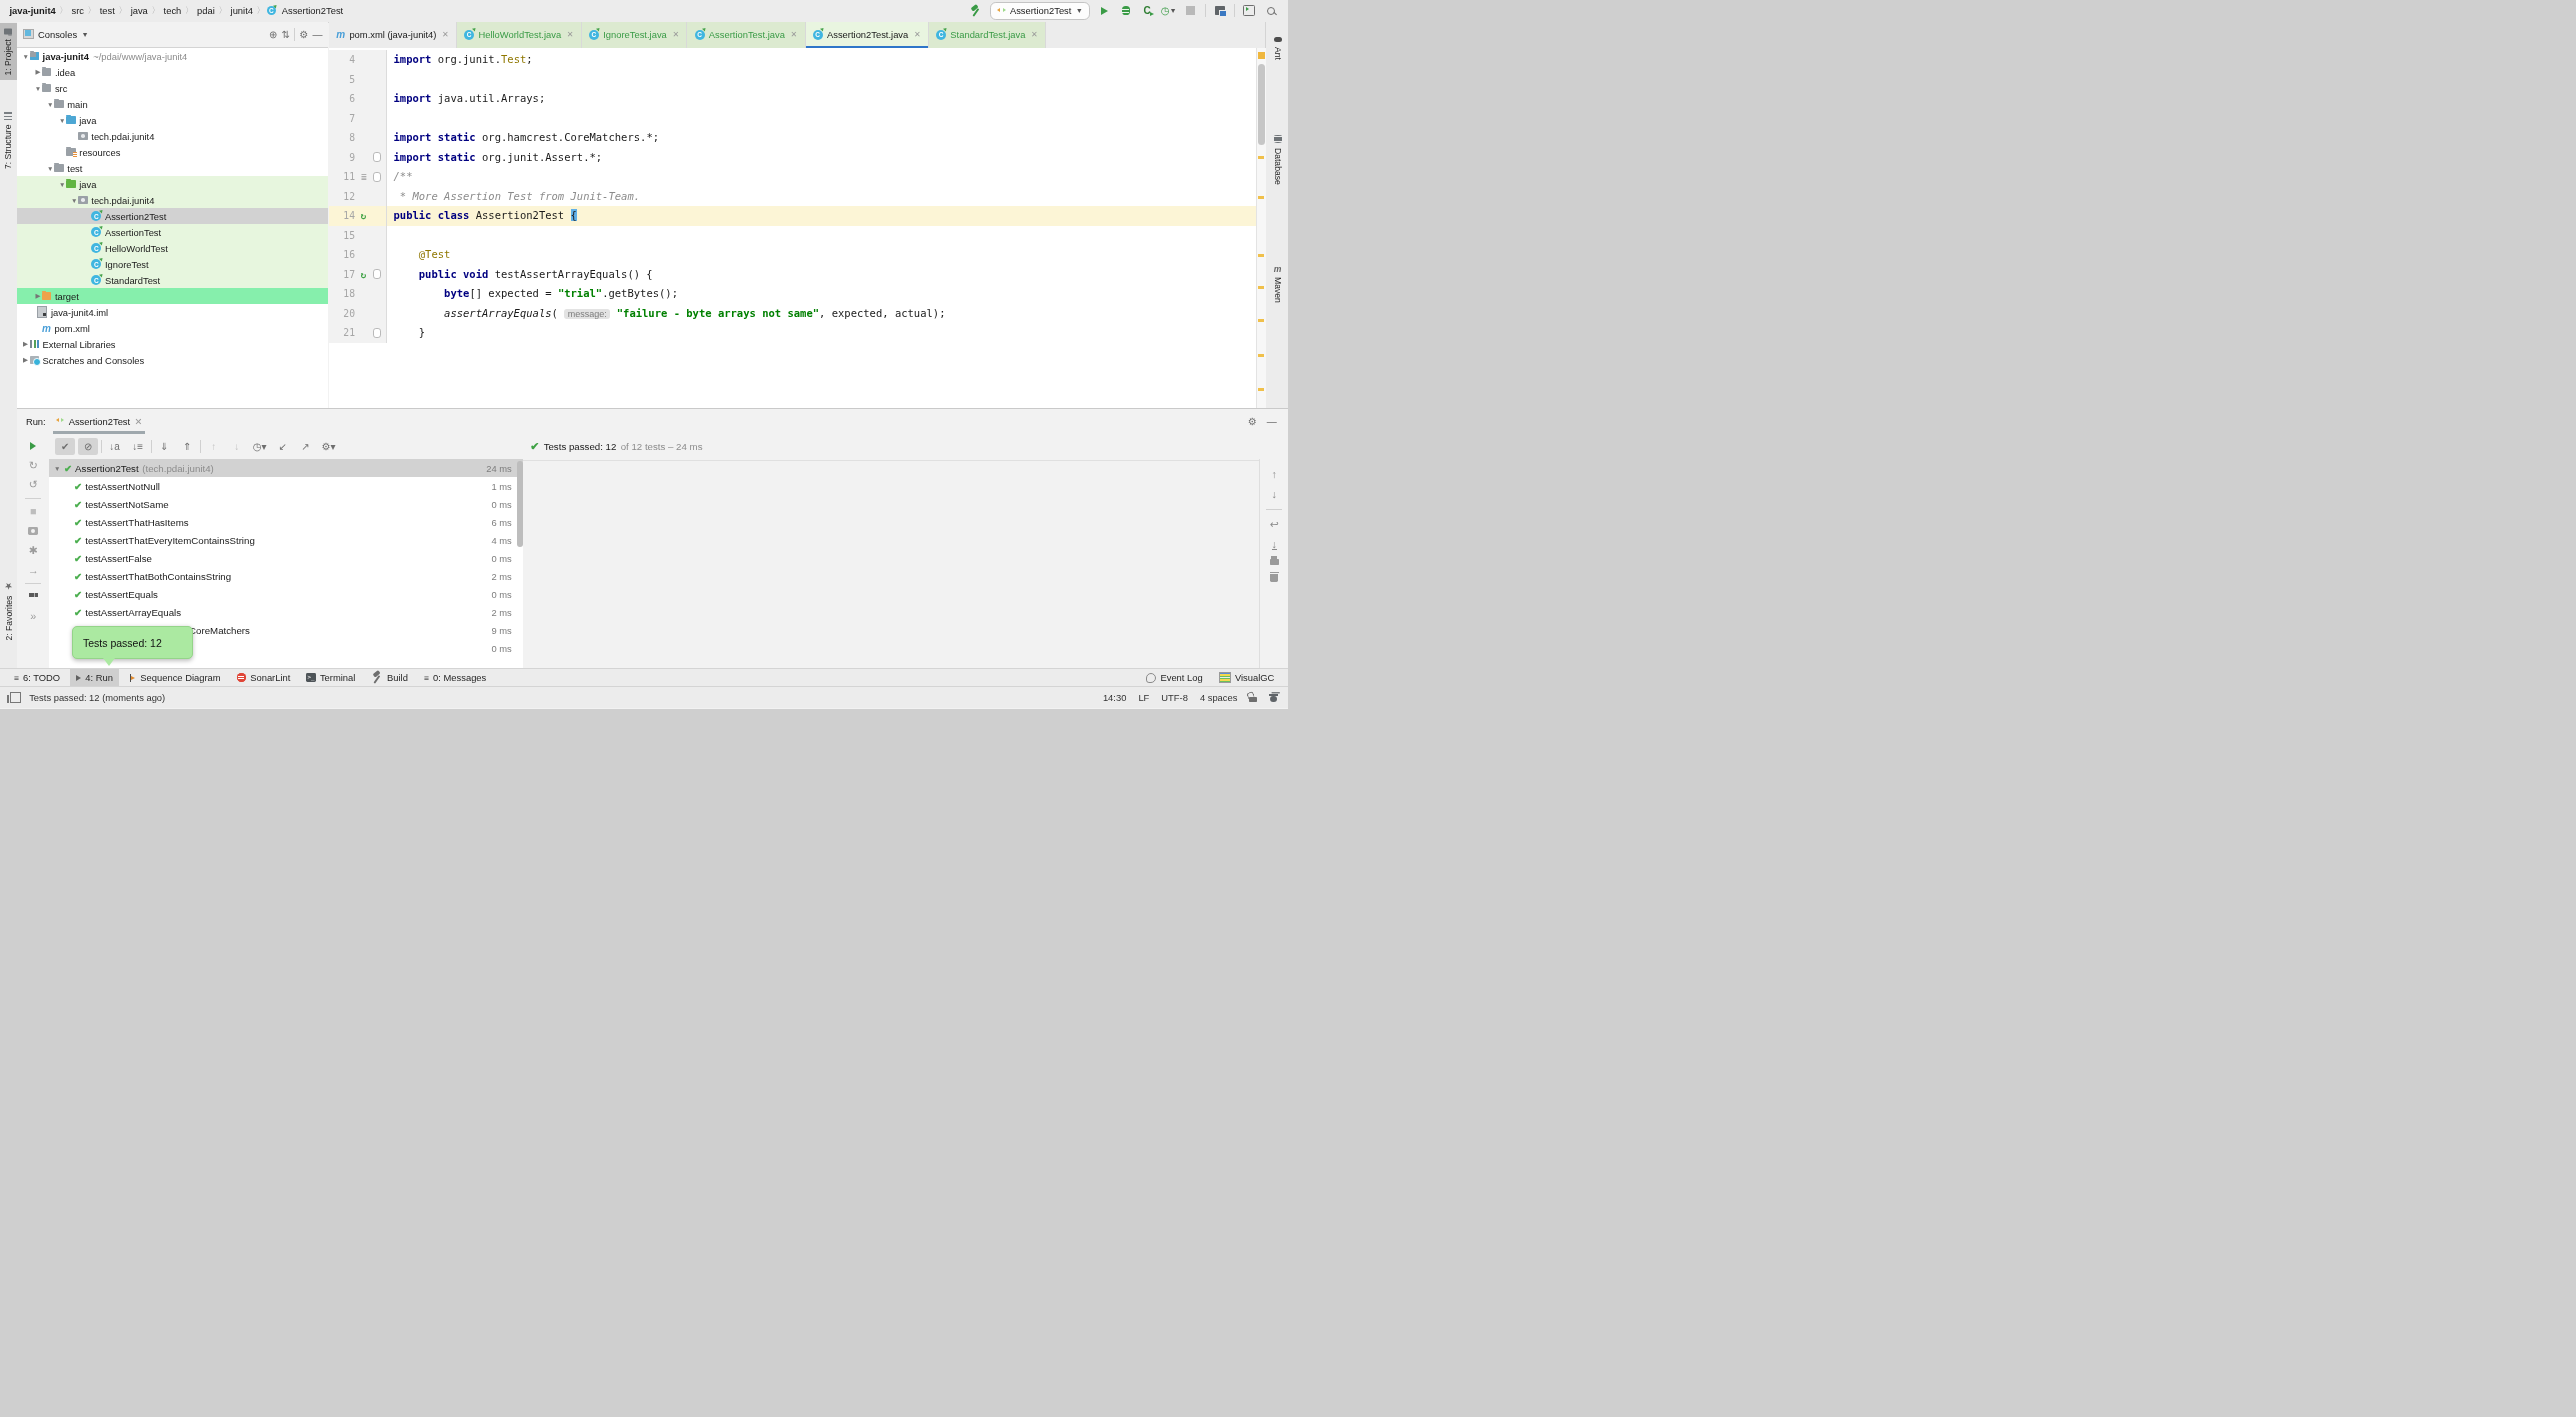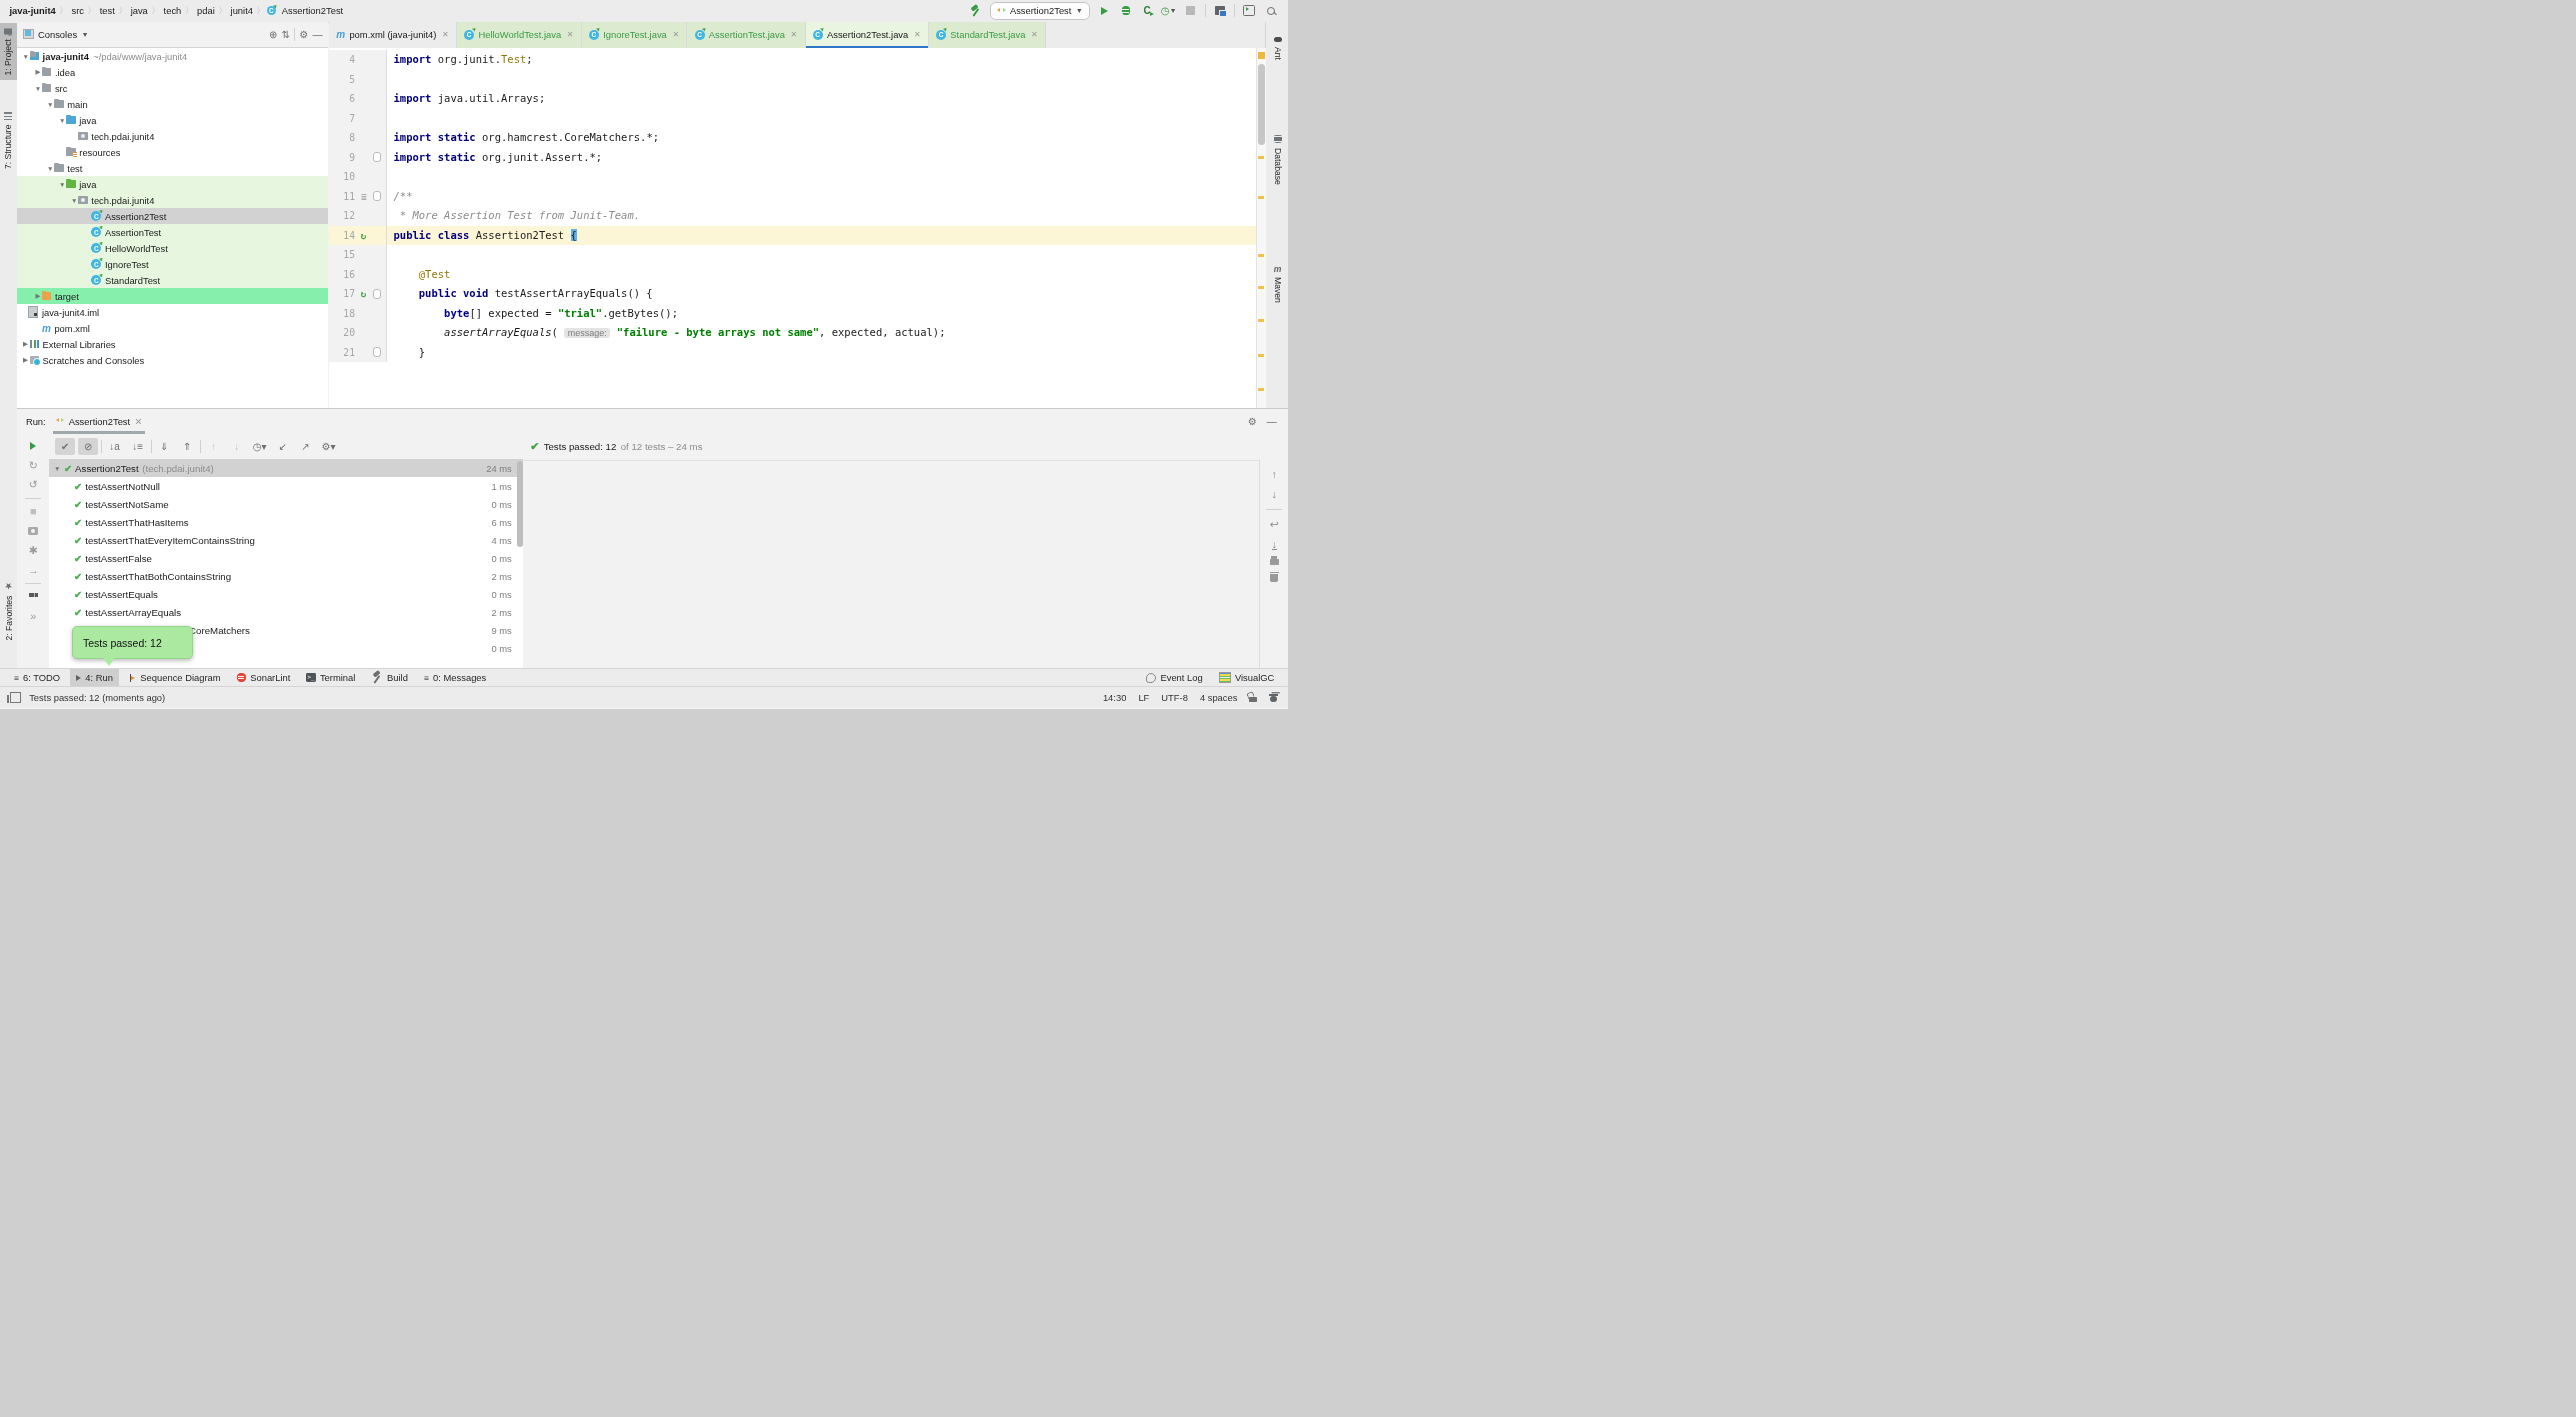--- a/index.html
+++ b/index.html
@@ -383,21 +383,21 @@
       <div class="trow hl-green" style="padding-left: 66px;">
         <span class="arrow"></span>
         <span class="cls">C</span>
         <span class="lbl">StandardTest</span>
       </div>
       <div class="trow hl-yellow" style="padding-left: 16.6px;">
         <span class="arrow">▶</span>
         <span class="fold13 f-orange"></span>
         <span class="lbl">target</span>
       </div>
-      <div class="trow" style="padding-left: 3px;">
+      <div class="trow" style="padding-left: 12px;">
         <span class="arrow"></span>
         <span class="iml"></span>
         <span class="lbl">java-junit4.iml</span>
       </div>
       <div class="trow" style="padding-left: 16.6px;">
         <span class="arrow"></span>
         <span class="mvn-m">m</span>
         <span class="lbl">pom.xml</span>
       </div>
       <div class="trow" style="padding-left: 4.3px;">
@@ -488,28 +488,20 @@
       </div>
       <div class="eline">
         <span class="eg">
           <span class="num">9</span>
           <span class="mk"></span>
           <span class="fd">
             <span class="foldpill"></span>
           </span>
         </span>
         <span class="ct"><span class="k">import static </span><span>org.junit.Assert.*;</span></span>
-      </div>
-      <div class="eline">
-        <span class="eg">
-          <span class="num">10</span>
-          <span class="mk"></span>
-          <span class="fd"></span>
-        </span>
-        <span class="ct"></span>
       </div>
       <div class="eline">
         <span class="eg">
           <span class="num">11</span>
           <span class="mk jdoc-ic">≣</span>
           <span class="fd">
             <span class="foldpill"></span>
           </span>
         </span>
         <span class="ct"><span class="c">/**</span></span>

